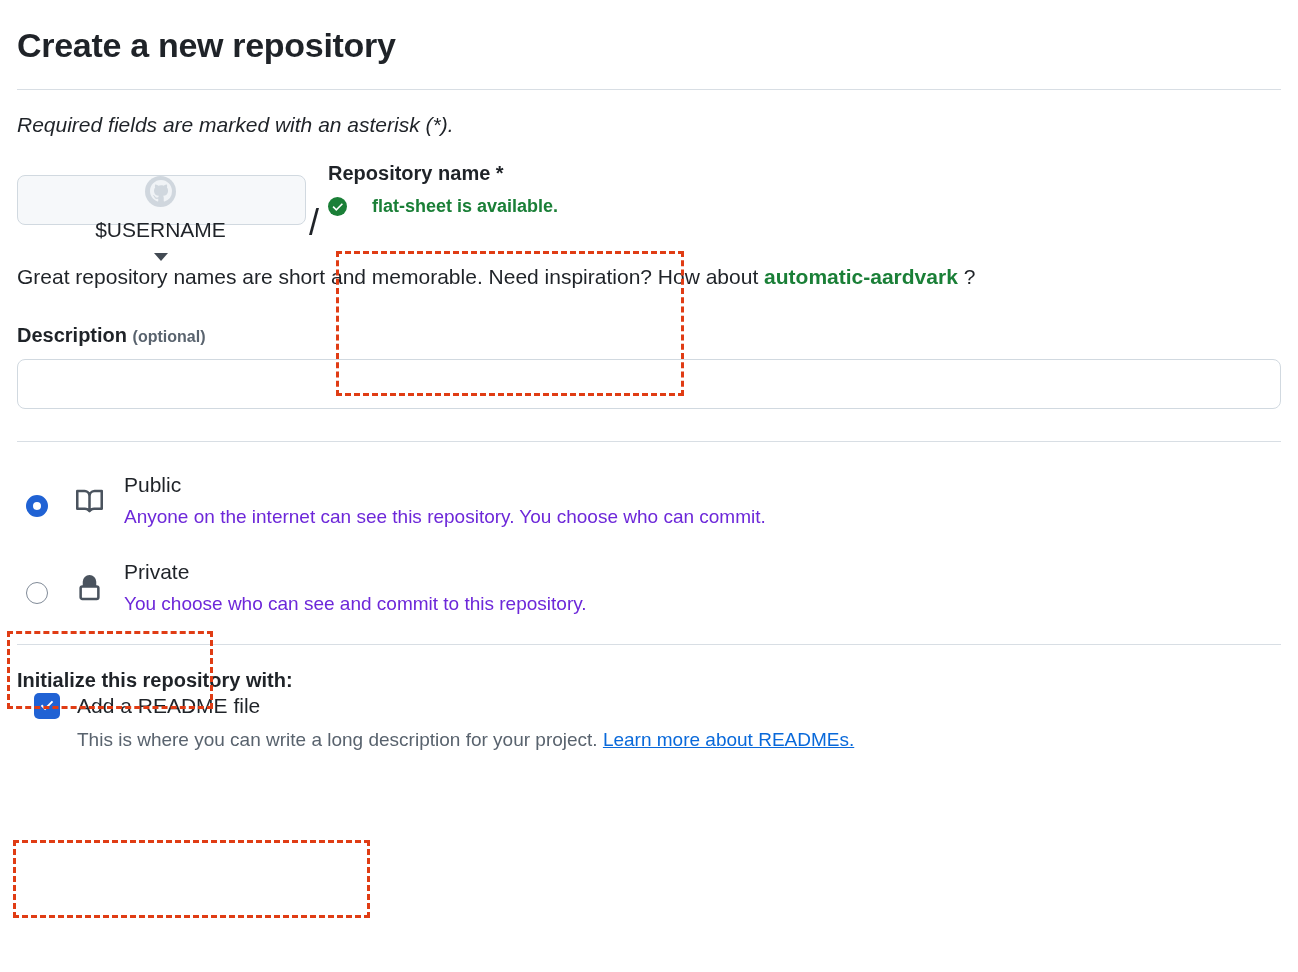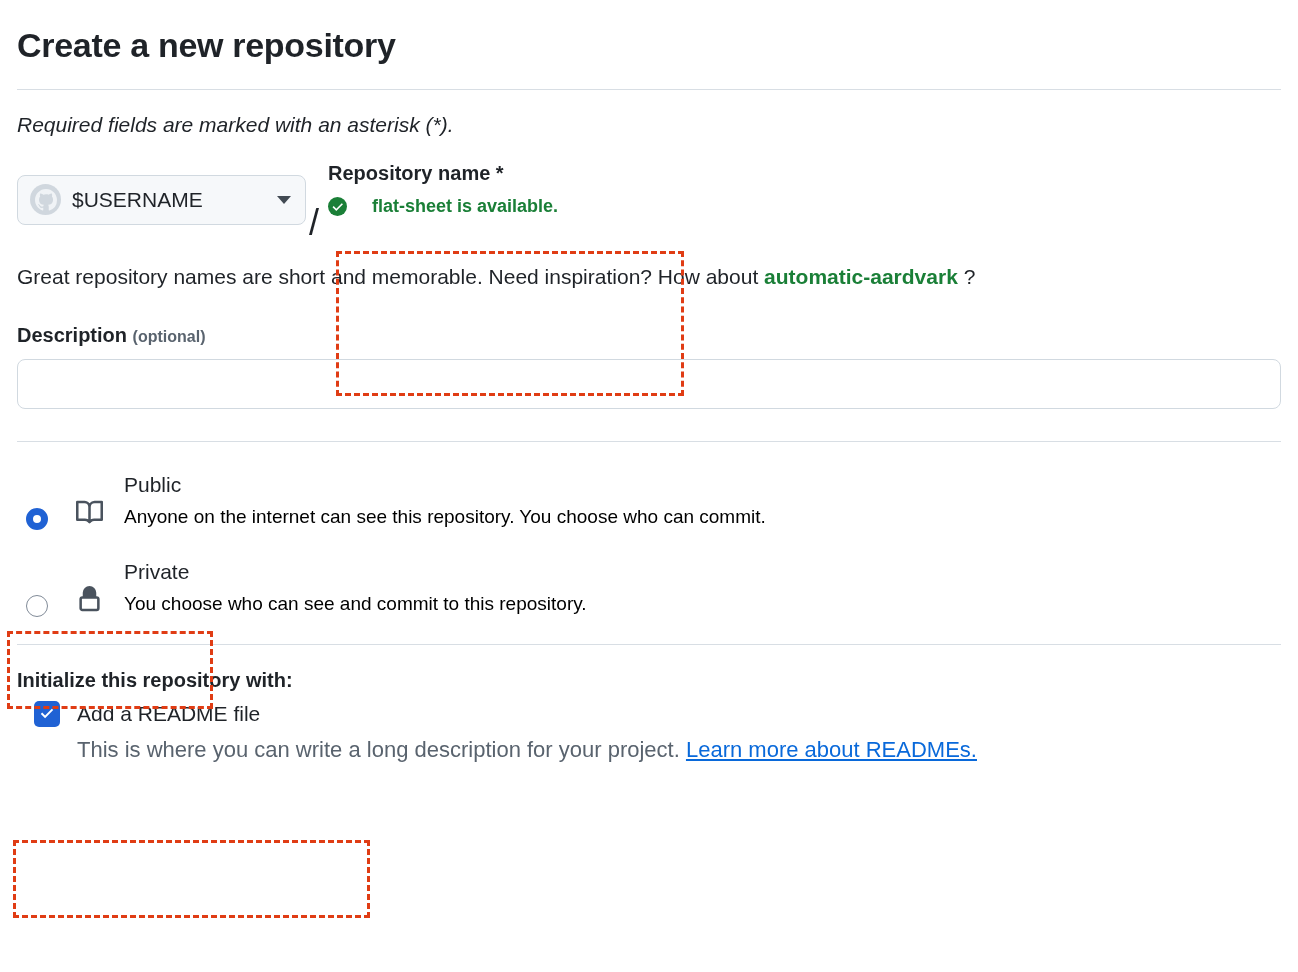--- a/index.html
+++ b/index.html
@@ -81,20 +81,21 @@
     height: 50px;
     border: 1px solid #d1d9e0;
     border-radius: 8px;
     background: #f6f8fa;
     display: flex;
     align-items: center;
     padding: 0 14px 0 12px;
     gap: 11px;
     width: 289px;
     cursor: pointer;
+    flex-direction: column;
   }
   .avatar {
     width: 31px; height: 31px;
     border-radius: 50%;
     background: #d0d7de;
     display: flex;
     align-items: center;
     justify-content: center;
     flex: none;
   }
@@ -185,21 +186,21 @@
     padding: 0 13px;
     outline: none;
   }
 
   .divider-2 { margin-top: 32px; }
 
   
   .vis-list { margin-top: 20px; }
   .vis-row {
     display: flex;
-    align-items: flex-end;
+    align-items: center;
     position: relative;
   }
   .vis-row + .vis-row { margin-top: 19px; }
   .radio {
     width: 22px; height: 22px;
     border-radius: 50%;
     border: 1px solid #818b98;
     background: #fff;
     flex: none;
     margin: 20px 0 0 9px;
@@ -217,57 +218,57 @@
   }
   .vis-text { margin-left: 17px; }
   .vis-title {
     font-size: 21px;
     color: #1f2328;
     line-height: 1.35;
     margin-top: 9px;
   }
   .vis-desc {
     font-size: 19px;
-    color: #000000;
+    color: #6d28d9;
     margin-top: 6px;
     line-height: 1.3;
   }
 
   .divider-3 { margin-top: 27px; }
 
   
   .init-label {
     margin-top: 24px;
     font-size: 20px;
     font-weight: 700;
     color: #1f2328;
   }
   .chk-row {
     display: flex;
     align-items: center;
-    margin-top: 9px;
+    margin-top: 1px;
   }
   .chkbox {
     width: 26px; height: 26px;
     border-radius: 5px;
     background: #2062d4;
     display: flex;
     align-items: center;
     justify-content: center;
     flex: none;
     margin-left: 17px;
     cursor: pointer;
   }
   .chk-label {
     font-size: 21px;
     color: #1f2328;
     margin-left: 17px;
   }
   .chk-help {
-    font-size: 22px;
+    font-size: 19px;
     color: #59636e;
     margin: 10px 0 0 60px;
   }
 
   
   .anno {
     position: absolute;
     border: 3px dashed #e03c14;
     pointer-events: none;
     z-index: 5;

